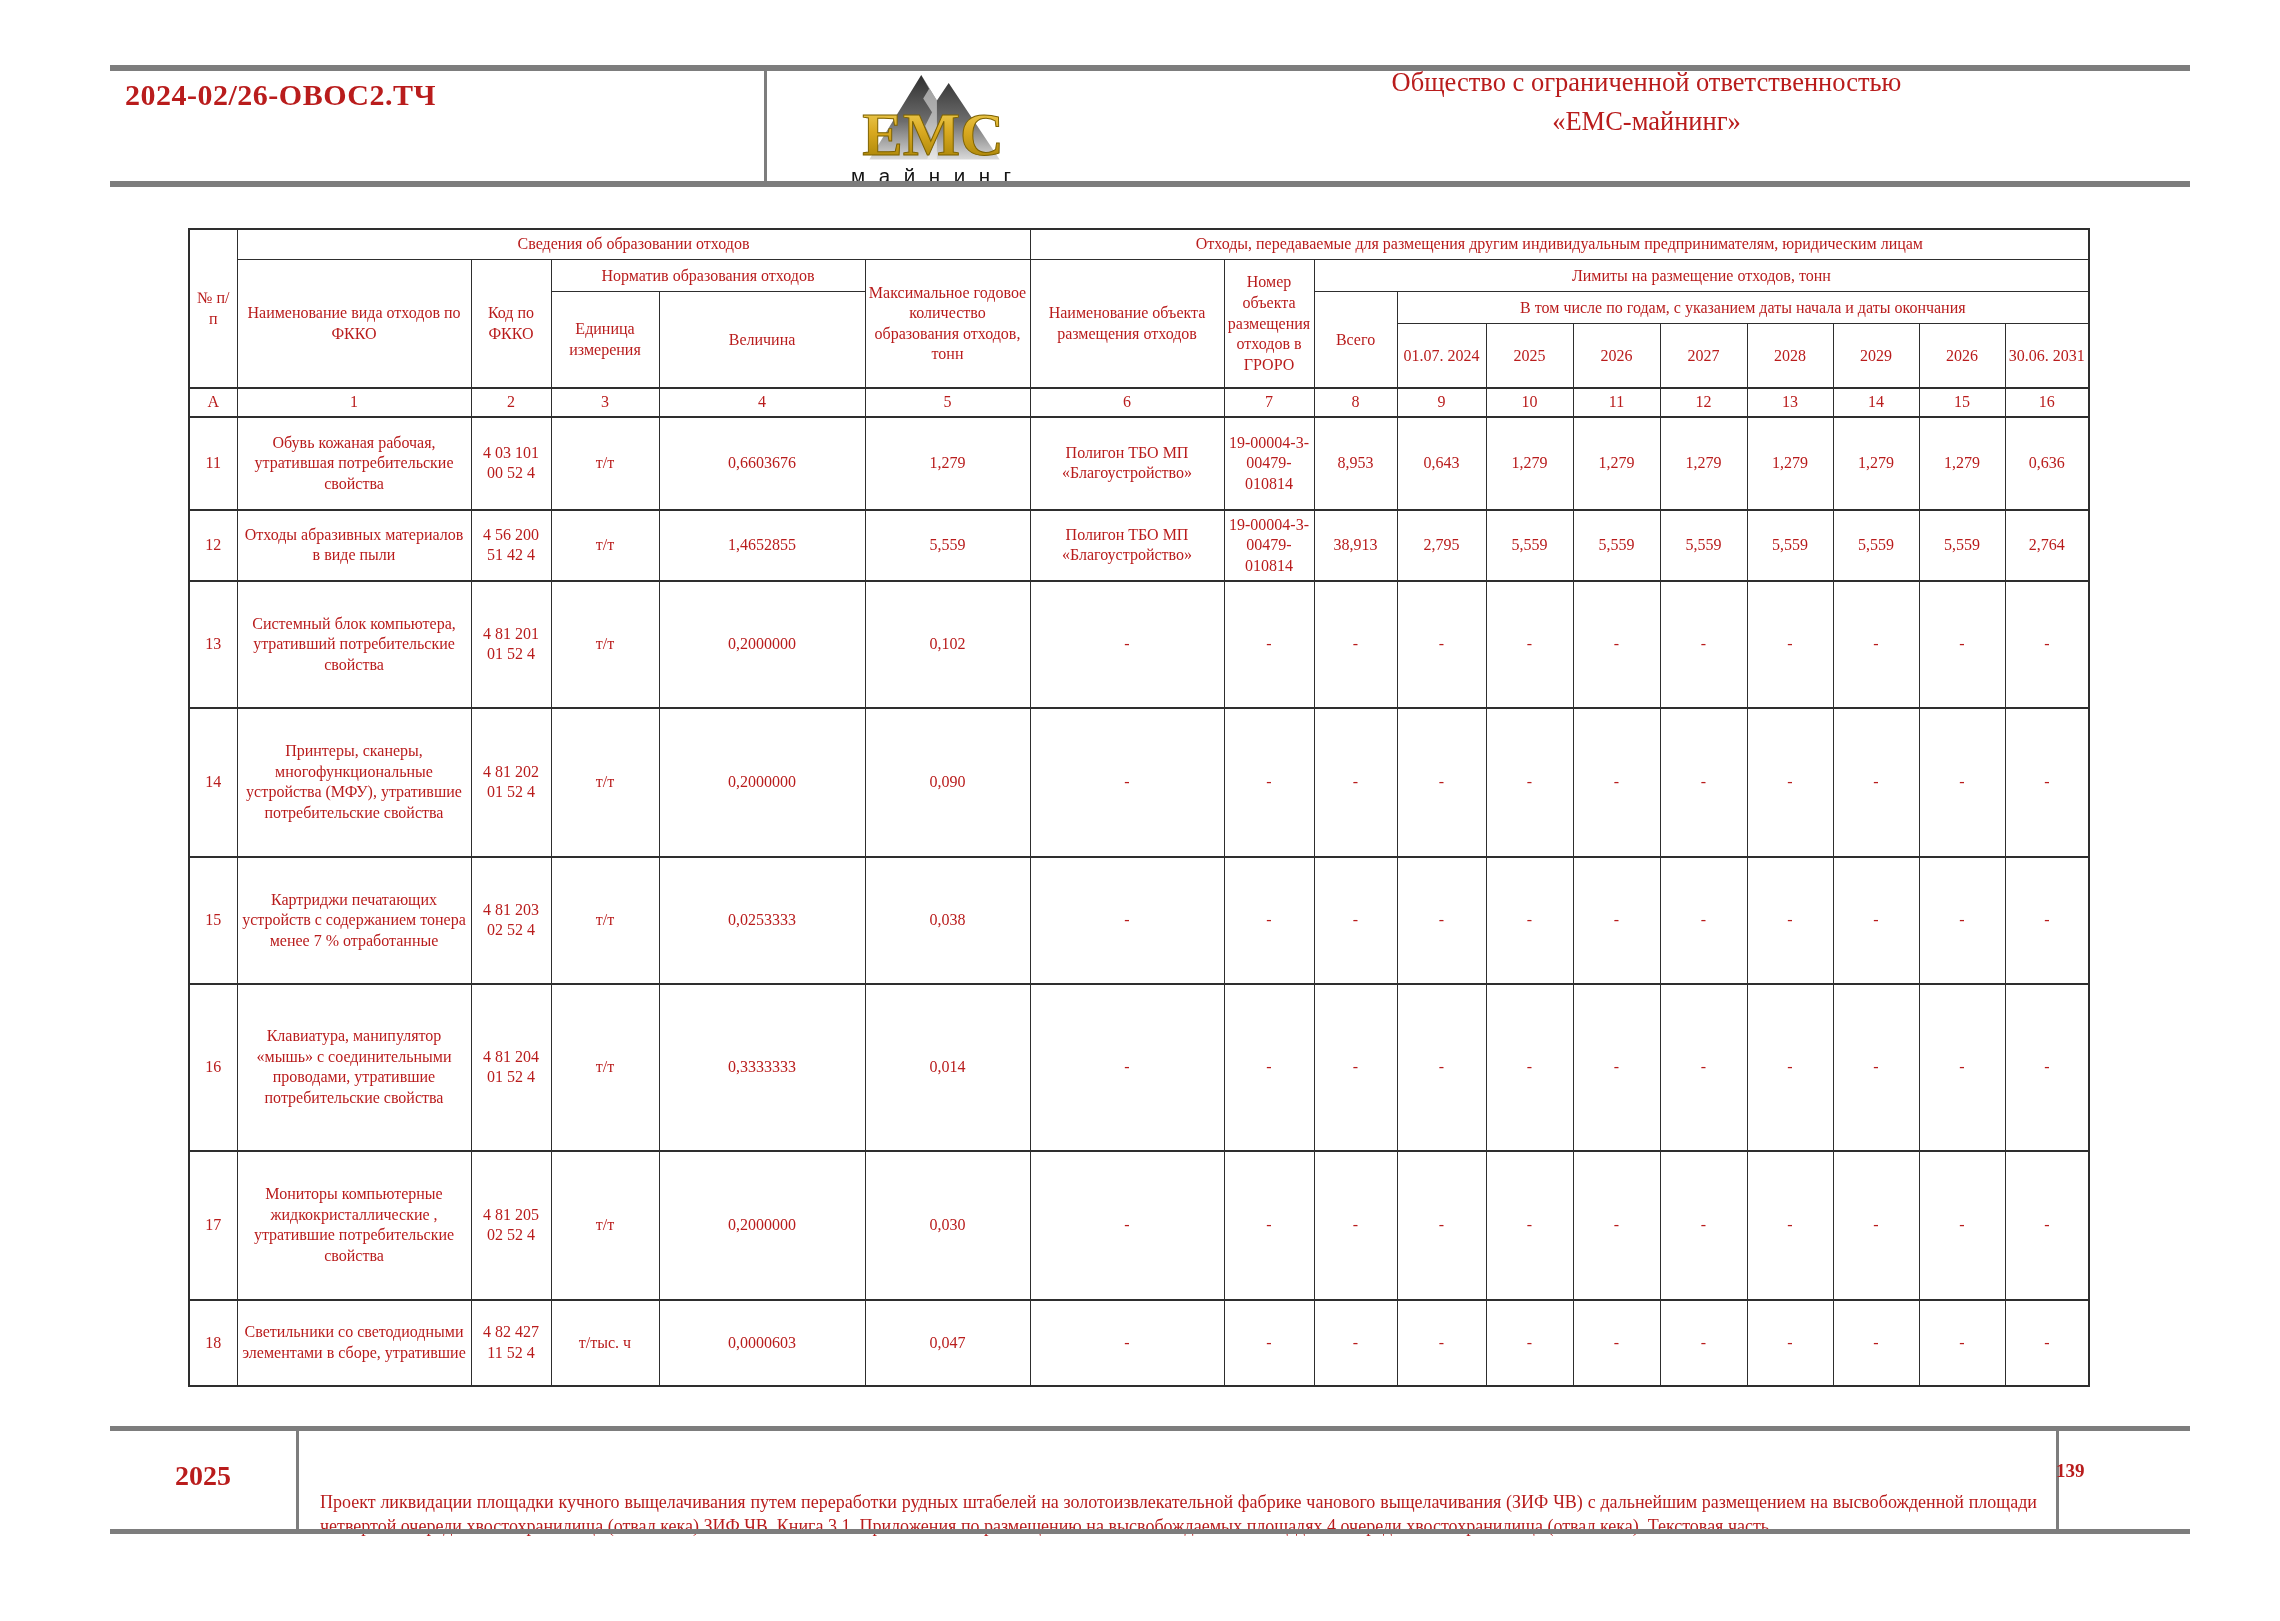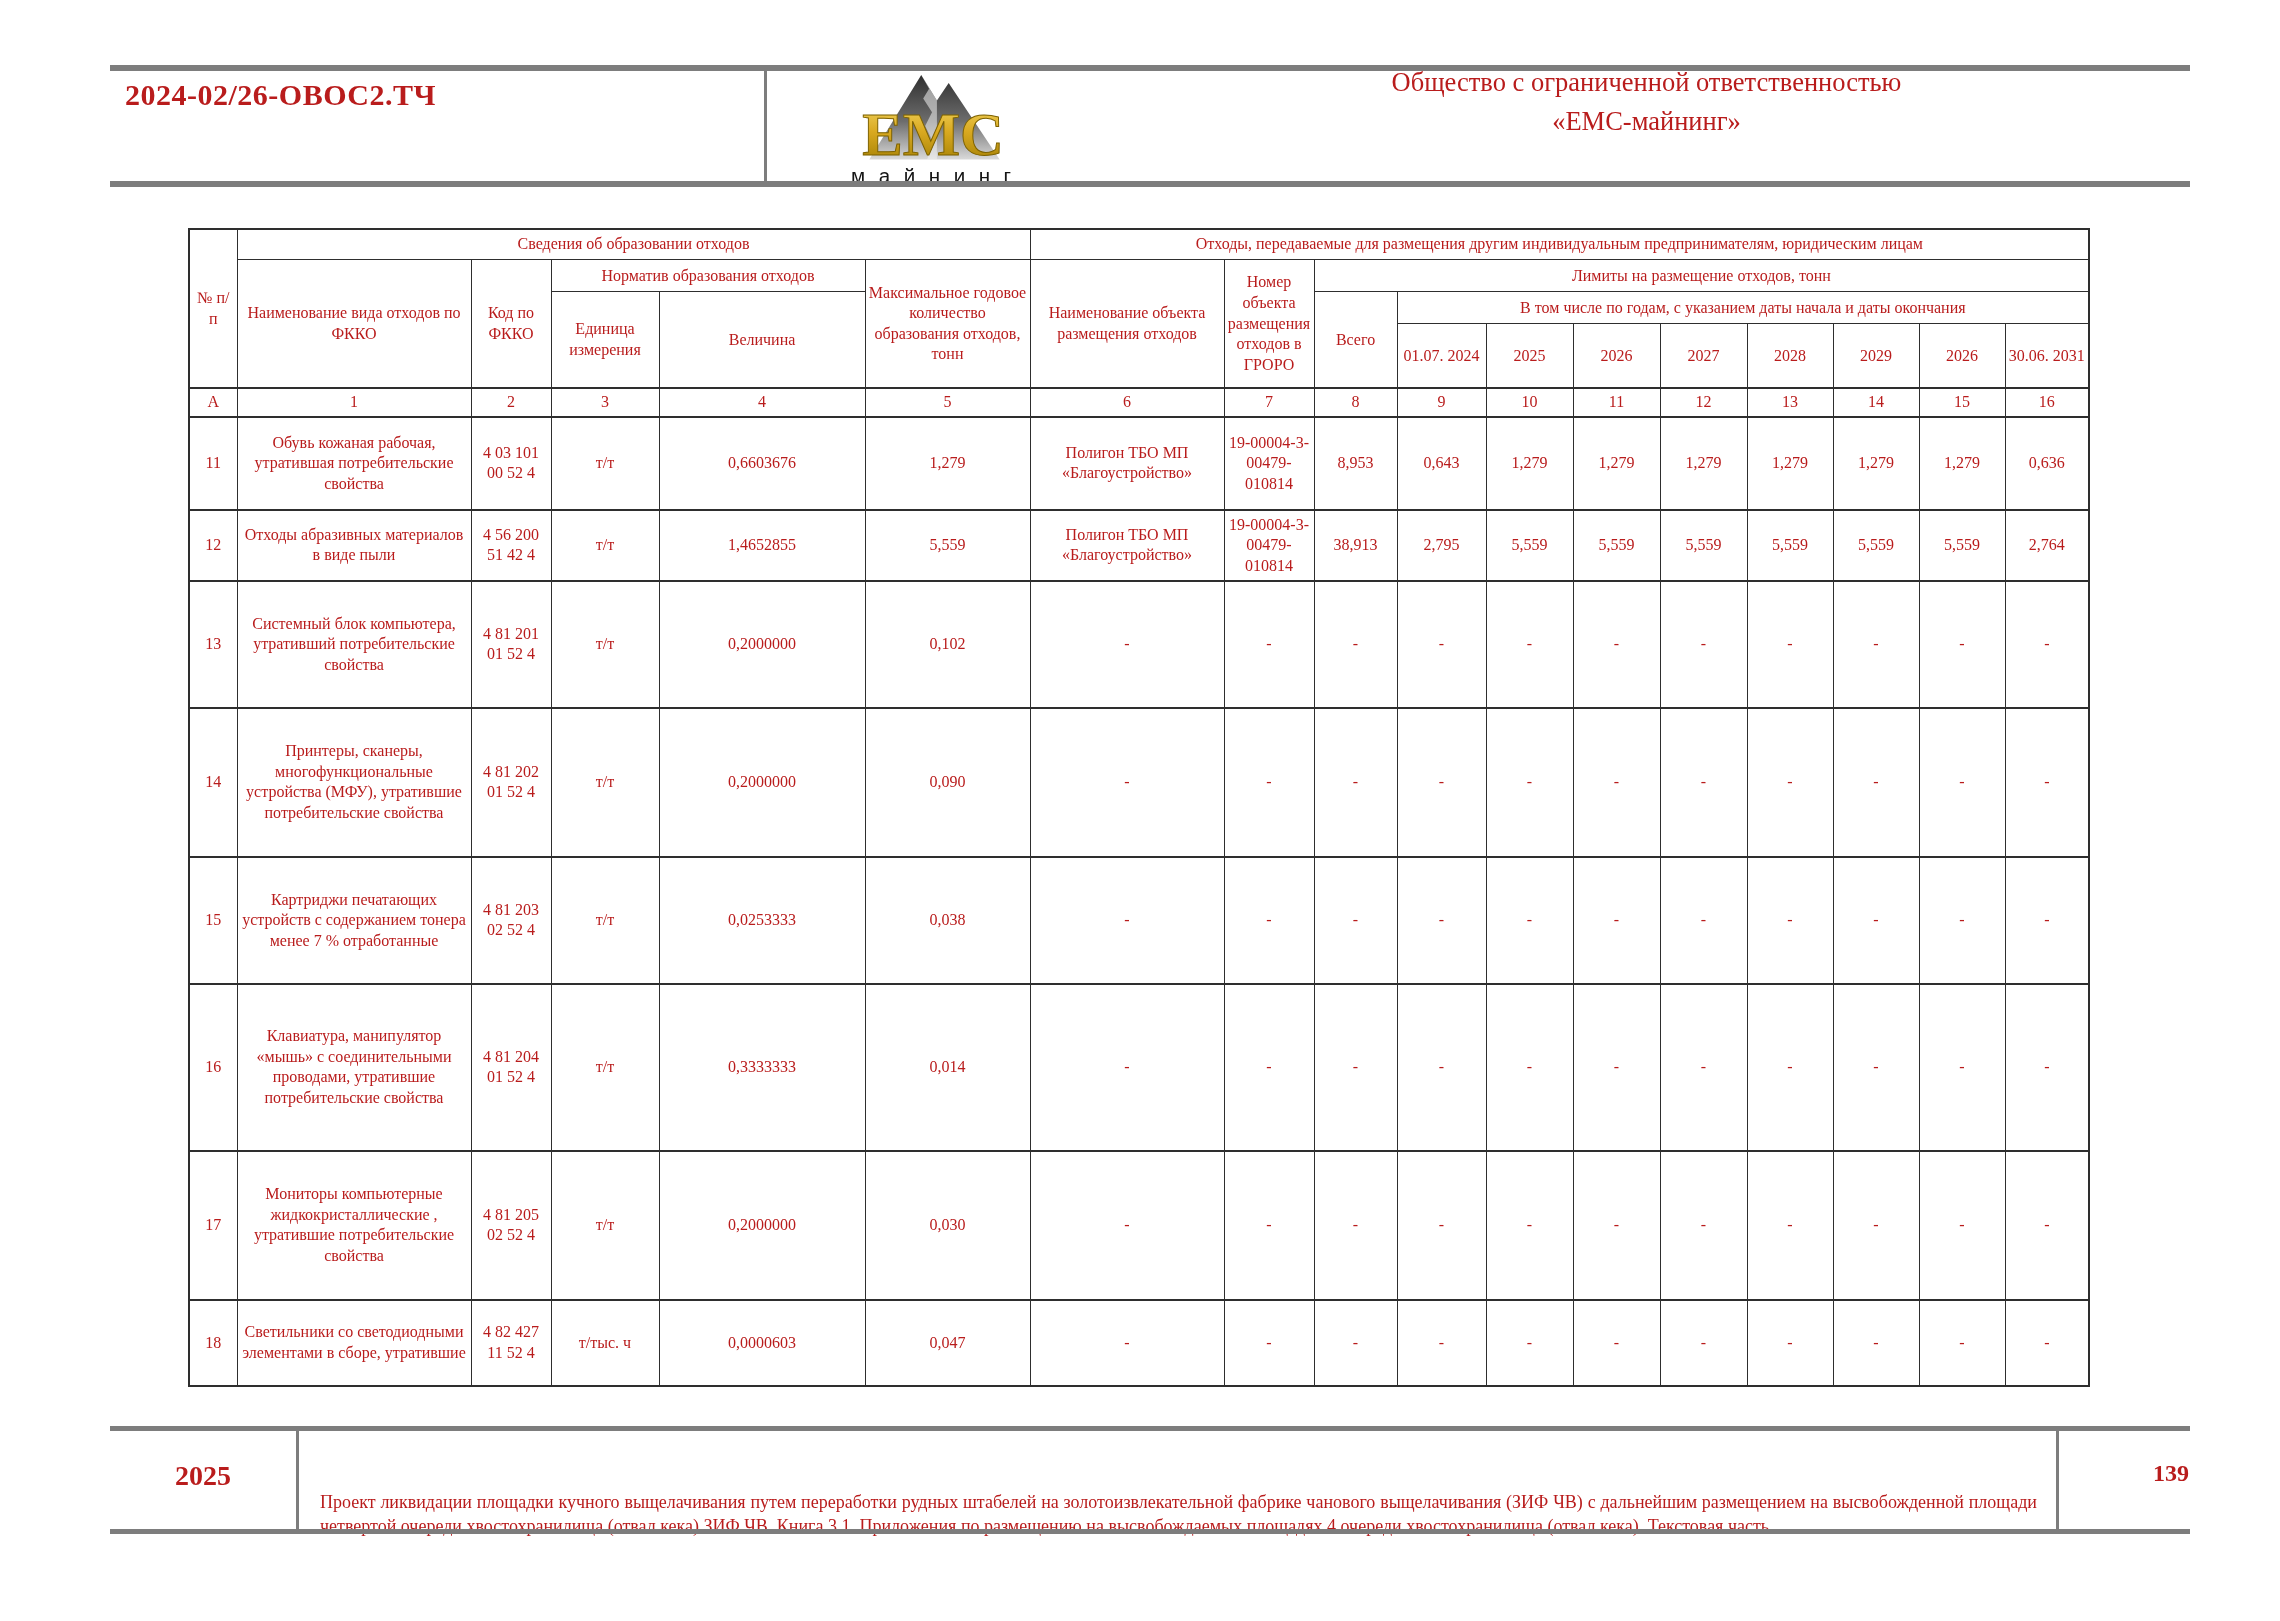--- a/index.html
+++ b/index.html
@@ -60,21 +60,21 @@
   .f-year{
     position:absolute;left:110px;top:1460px;width:186px;
     text-align:center;font-size:28px;font-weight:bold;
   }
   .f-desc{
     position:absolute;left:320px;top:1490px;width:1717px;
     font-size:18px;line-height:24px;text-align:justify;
   }
   .f-page{
     position:absolute;left:2056px;top:1460px;width:133px;
-    text-align:right;font-size:24px;font-weight:bold;
+    text-align:left;font-size:19px;font-weight:bold;
   }
 </style>
 </head>
 <body>
 
 <div class="page">
 
   <div class="rule" style="left:110px;top:65px;width:2080px;height:5.9px;"></div>
 
   <div class="doc-code">2024-02/26-ОВОС2.ТЧ</div>

